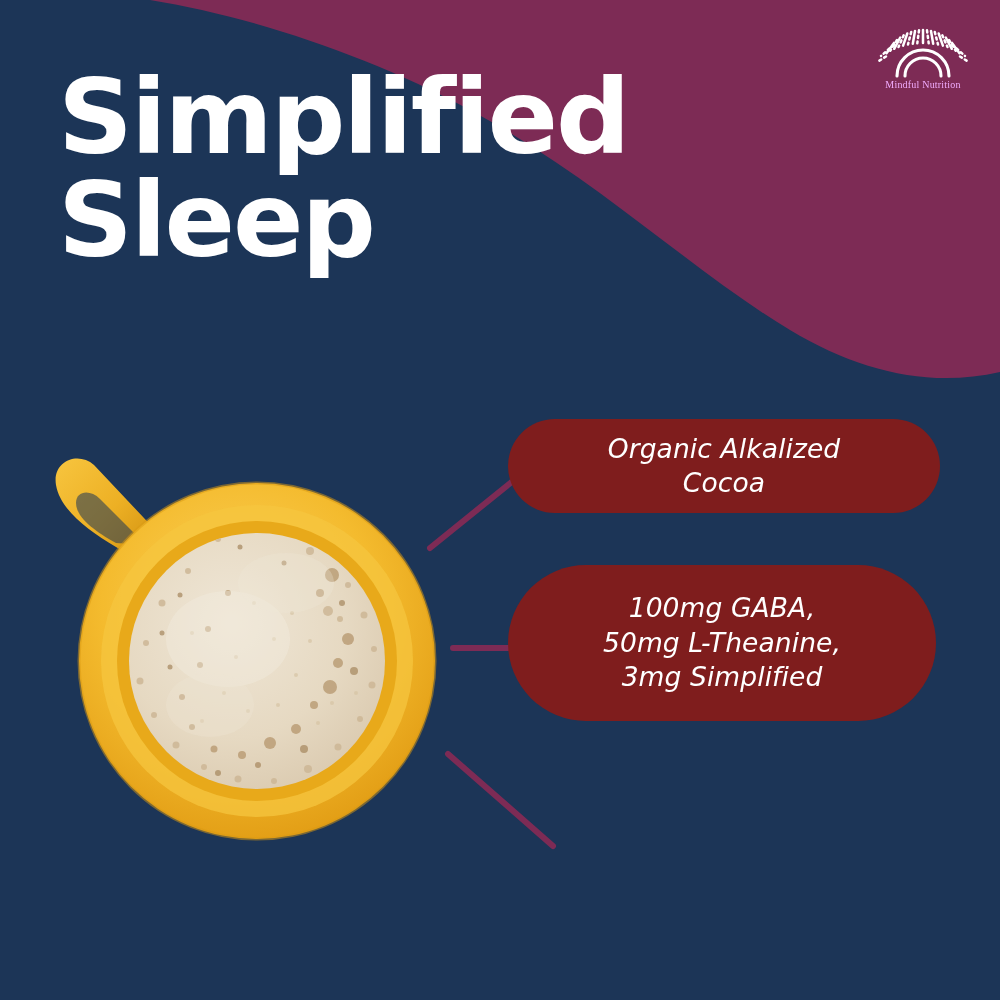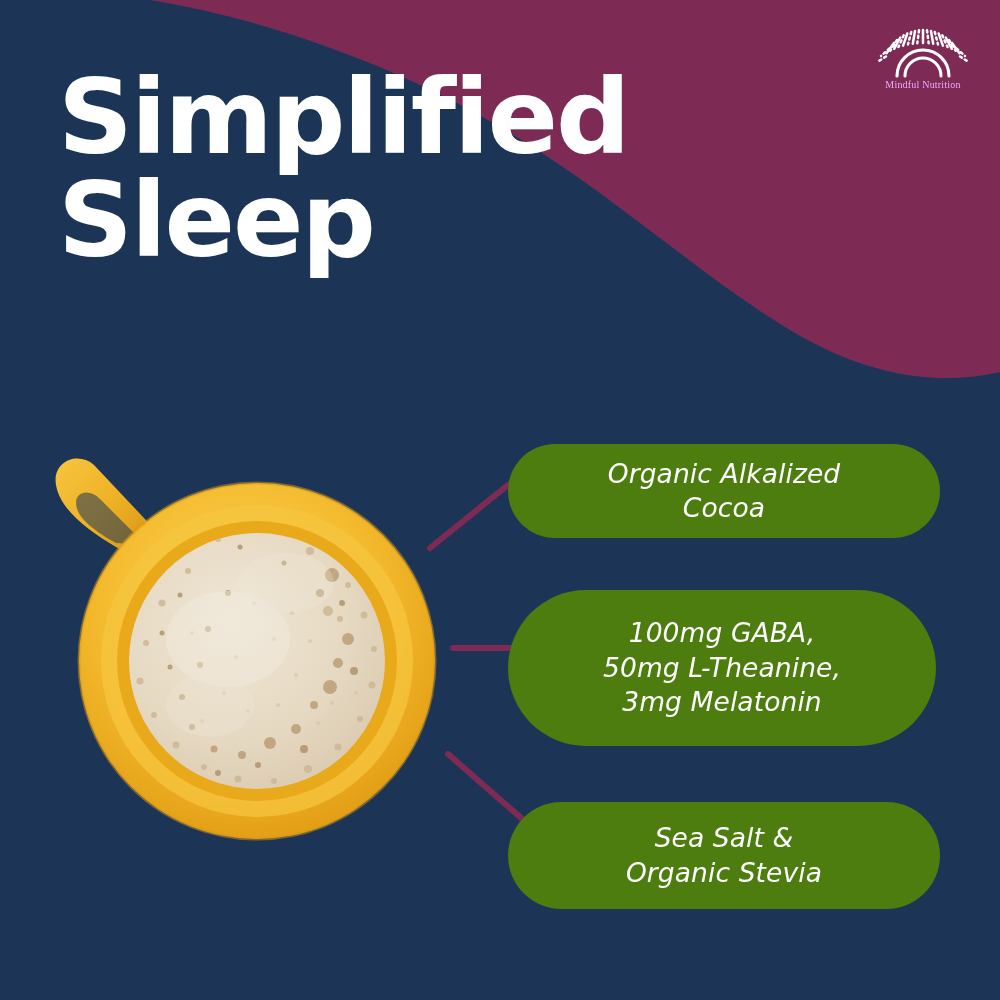--- a/index.html
+++ b/index.html
@@ -33,24 +33,23 @@
 
   
   .mug{position:absolute;left:42px;top:443px;width:420px;height:410px;}
   .mug svg{display:block;width:420px;height:410px;}
 
   
   .connectors{position:absolute;left:0;top:0;width:1000px;height:1000px;pointer-events:none;}
 
   
   .pill{
-    position:absolute;background:#4d7c0f;border-radius:999px;
+    position:absolute;background:#7f1d1d;border-radius:999px;
     display:flex;align-items:center;justify-content:center;text-align:center;
     color:#ffffff;
-    margin-top:25px;
   }
   .pill .txt{
     font-style:italic;font-size:26.5px;line-height:1.30;
     font-family:"DejaVu Sans","Liberation Sans",sans-serif;
     letter-spacing:.1px;padding:0 26px;white-space:pre-line;
   }
   #pill-1{left:508px;top:419px;width:432px;height:94px;}
   #pill-2{left:508px;top:565px;width:428px;height:156px;}
   #pill-3{left:508px;top:777px;width:432px;height:107px;}
 </style>
@@ -231,20 +230,16 @@
     </svg>
   </div>
 
   <div class="pill" id="pill-1">
     <span class="txt">Organic Alkalized
 Cocoa</span>
   </div>
   <div class="pill" id="pill-2">
     <span class="txt">100mg GABA,
 50mg L-Theanine,
-3mg Melatonin</span>
-  </div>
-  <div class="pill" id="pill-3">
-    <span class="txt">Sea Salt &amp;
-Organic  Stevia</span>
+3mg Simplified</span>
   </div>
 
 </div>
 
 </body></html>

